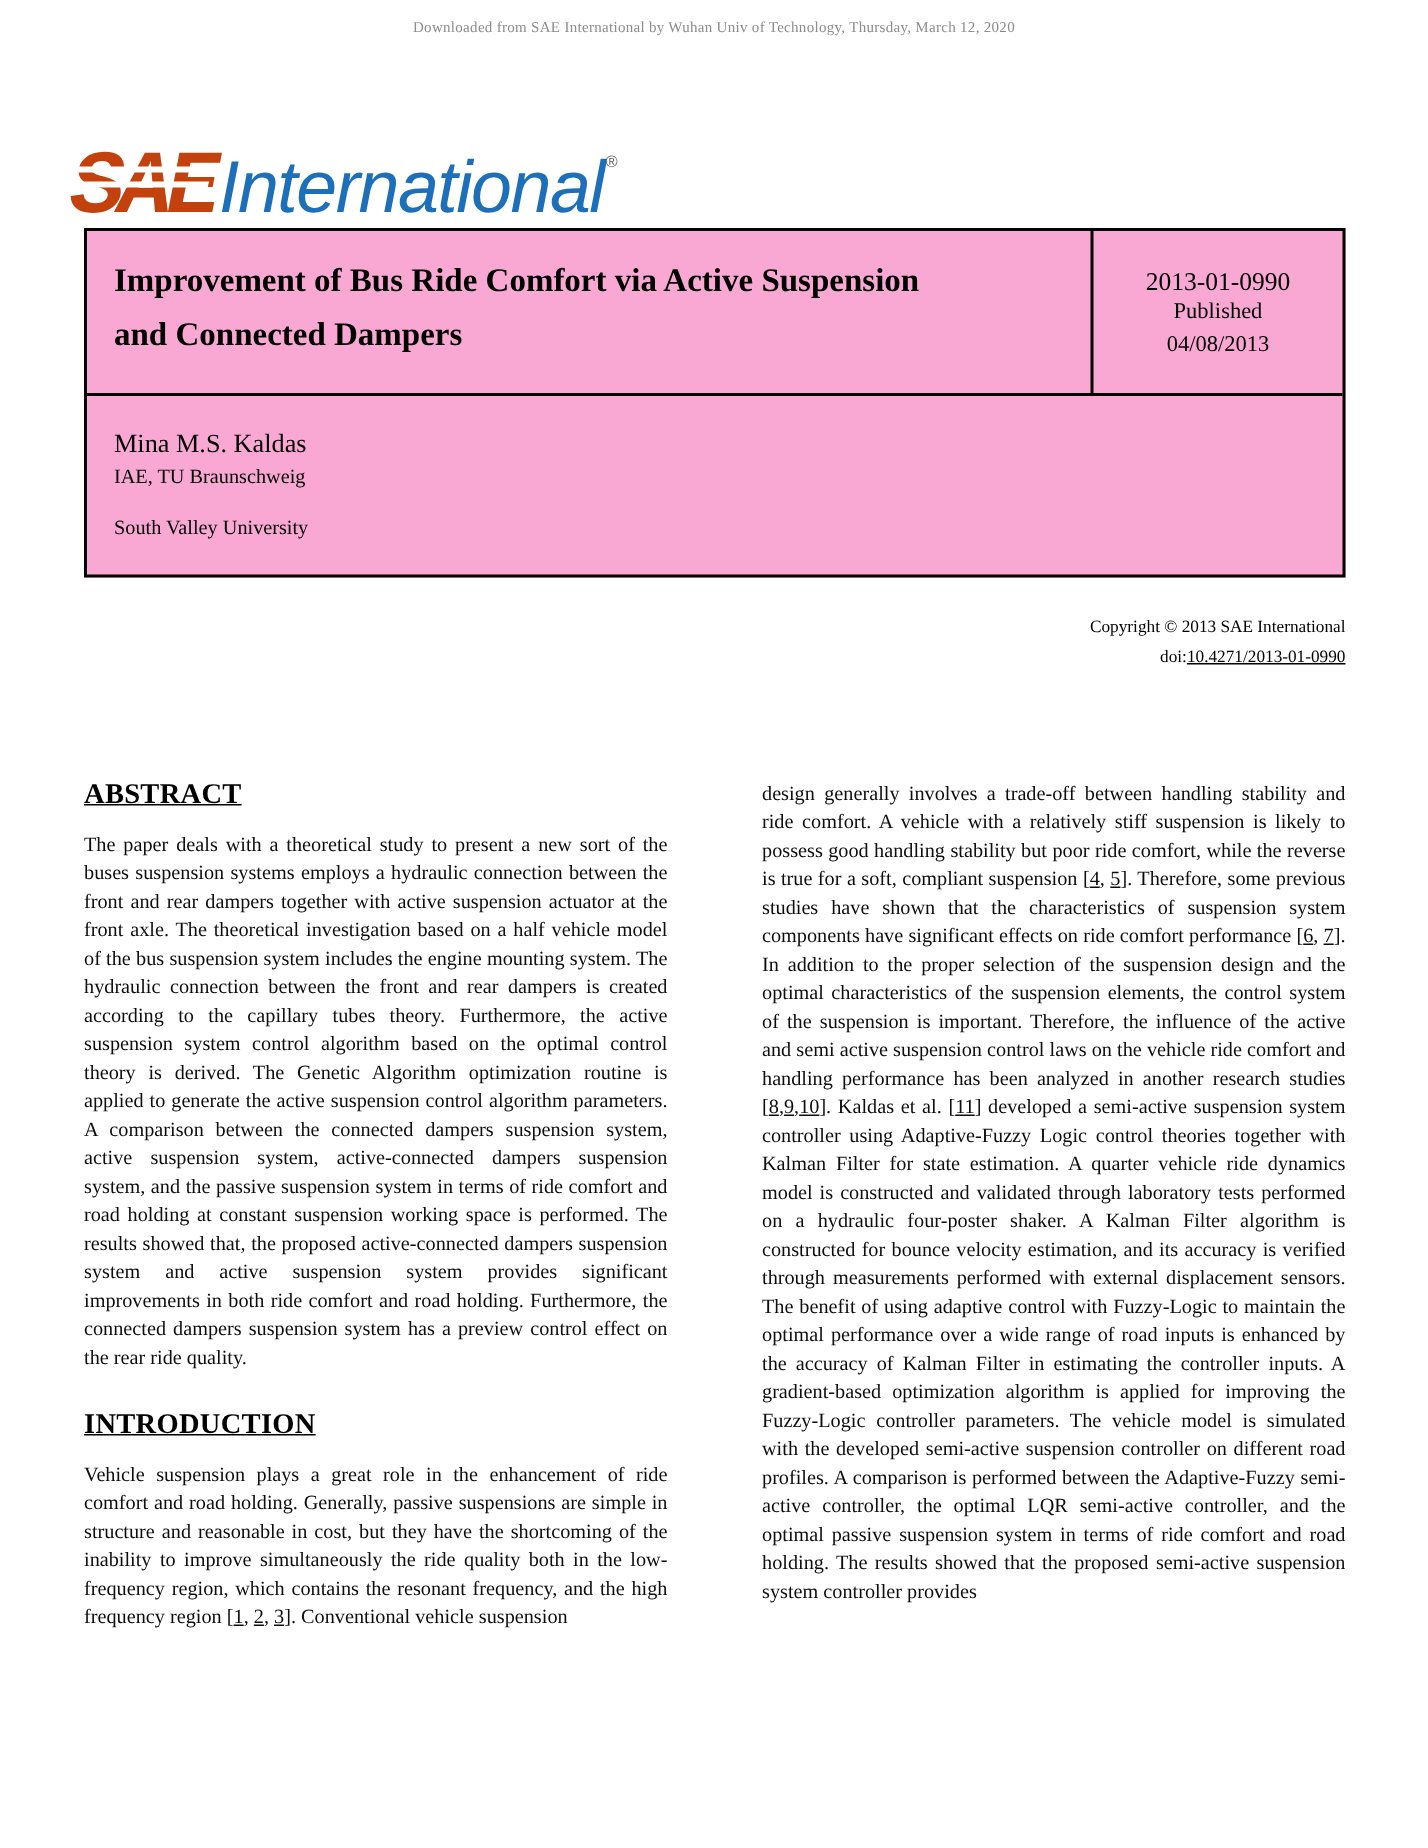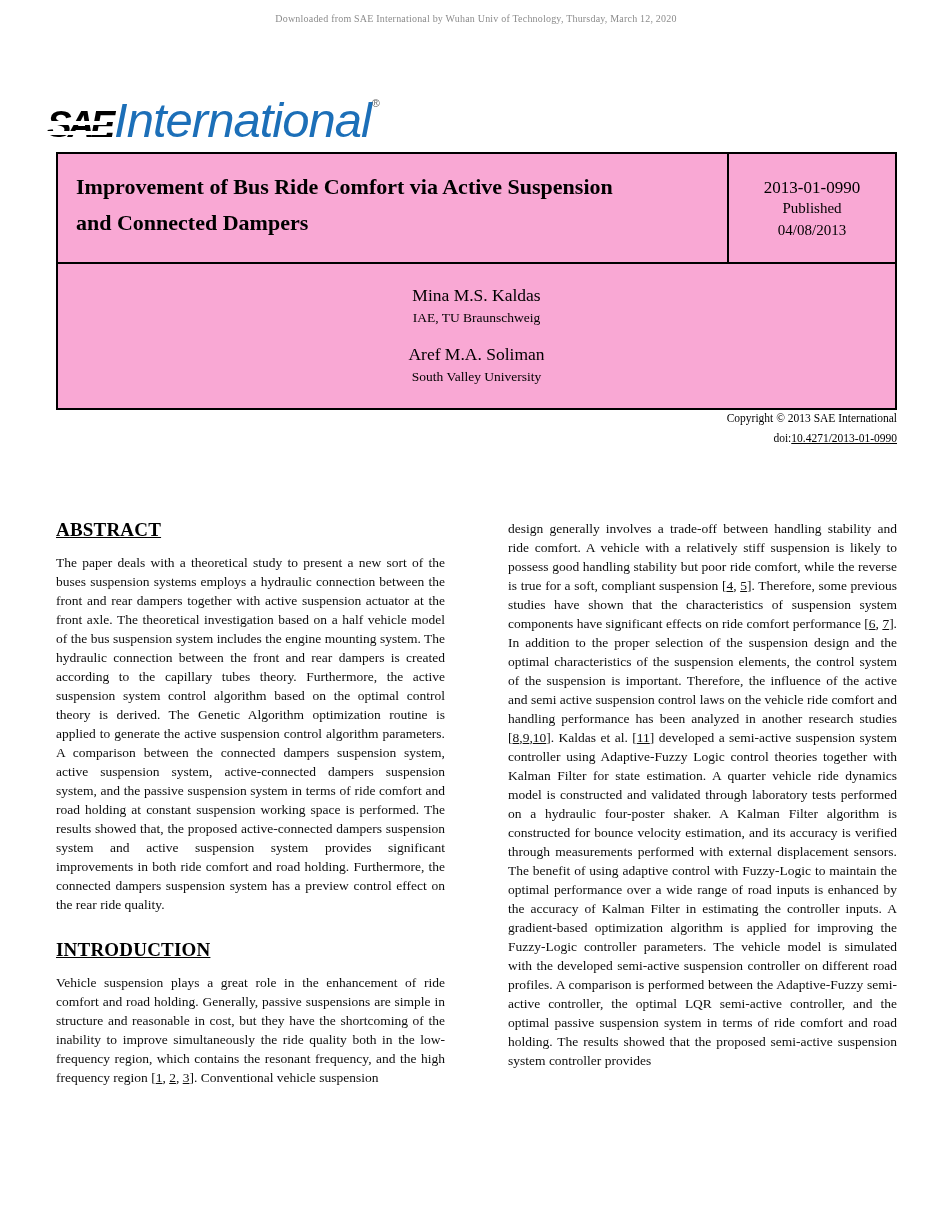--- a/index.html
+++ b/index.html
@@ -21,22 +21,23 @@
 
   
   .logo {
     position:absolute; left:47px; top:96px; height:52px;
     white-space:nowrap;
     font-family:"Liberation Sans", sans-serif;
     font-style:italic; line-height:1;
   }
   .sae {
     position:relative; display:inline-block;
-    font-weight:800; font-size:37px; letter-spacing:-4px;
-    color:#000000;
+    font-weight:800; font-size:60px; letter-spacing:-4px;
+    color:#c2410c;
+    font-family:Liberation Mono, monospace;
   }
   .sae .stripe {
     position:absolute; left:-2px; right:4px; height:3.5px;
     background:#ffffff; transform:skewX(-14deg);
   }
   .stripe-1 { top:15px; }
   .stripe-2 { top:25px; }
   .intl {
     display:inline-block; margin-left:3px;
     color:#1c6fb8; font-size:49px; font-weight:500; letter-spacing:-1px;
@@ -57,21 +58,21 @@
   .paper-title {
     font-size:22px; font-weight:bold; line-height:1.63;
     max-width:575px; color:#000;
   }
   .meta-cell {
     width:168px; border-left:2px solid #000; box-sizing:border-box;
     text-align:center; padding:24px 6px 0;
   }
   .paper-number { font-size:17px; color:#000; }
   .published-label, .published-date { font-size:15px; line-height:1.45; color:#000; }
-  .hb-row2 { border-top:2px solid #000; padding:21px 18px 23px;text-align:center; }
+  .hb-row2 { border-top:2px solid #000; padding:21px 18px 23px; }
   .author { margin-bottom:18px; }
   .author:last-child { margin-bottom:0; }
   .author-name { font-size:17.5px; margin-bottom:4px; color:#000; }
   .author-affil { font-size:13.5px; color:#000; }
 
   
   .copyright {
     position:absolute; left:56px; top:409px; width:841px;
     text-align:right; font-size:11.5px; line-height:1.7; color:#000;
   }
@@ -116,21 +117,20 @@
         <div class="published-label">Published</div>
         <div class="published-date">04/08/2013</div>
       </div>
     </div>
     <div class="hb-row2">
       <div class="author">
         <div class="author-name">Mina M.S. Kaldas</div>
         <div class="author-affil">IAE, TU Braunschweig</div>
       </div>
       <div class="author">
-        <div class="author-name">Aref M.A. Soliman</div>
         <div class="author-affil">South Valley University</div>
       </div>
     </div>
   </div>
 
   <div class="copyright">
     <div>Copyright © 2013 SAE International</div>
     <div><span>doi:</span><span class="doi-link">10.4271/2013-01-0990</span></div>
   </div>
 

